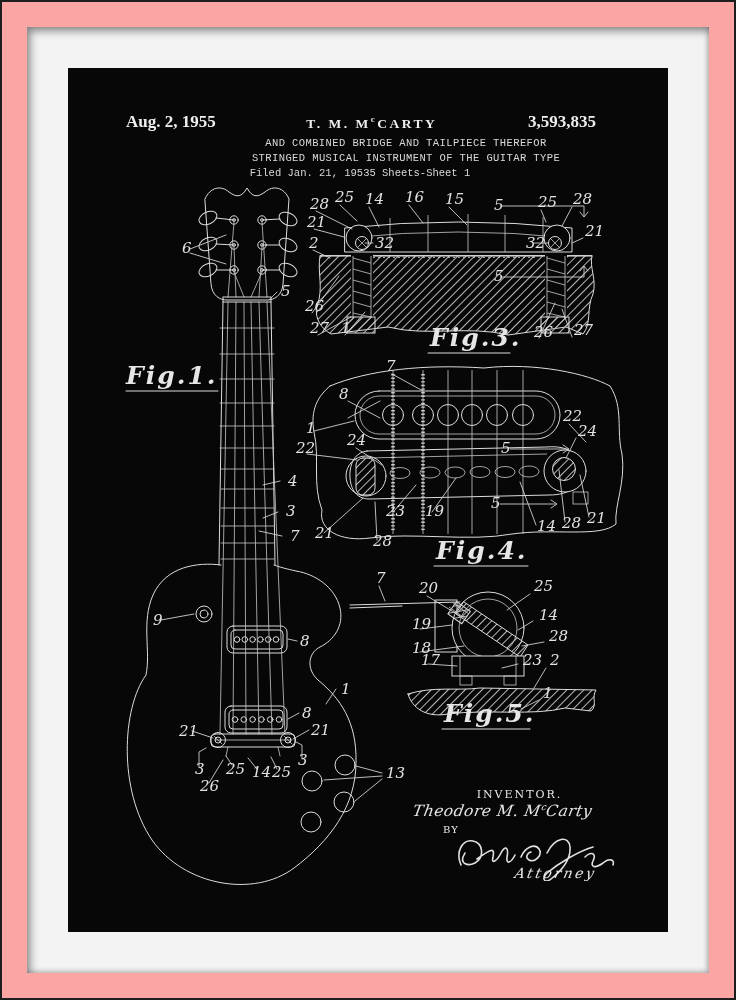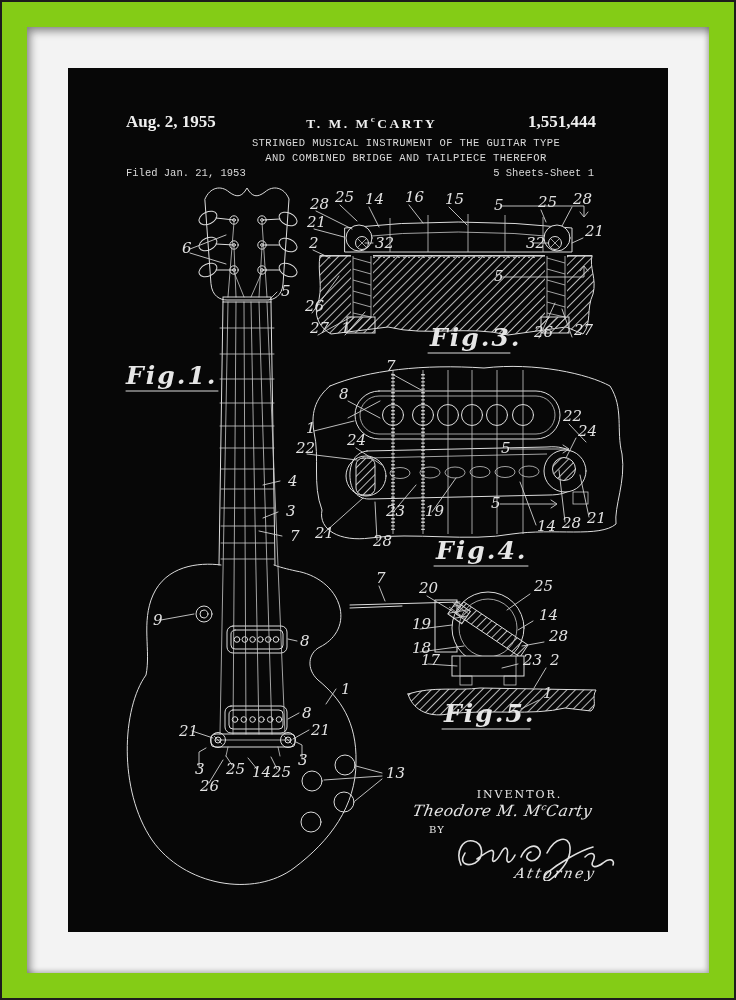--- a/index.html
+++ b/index.html
@@ -1,70 +1,70 @@
 <!DOCTYPE html>
 <html><head>
 <meta charset="utf-8">
 <style>
   html,body{margin:0;padding:0;background:#000;}
-  .frame{position:relative;width:736px;height:1000px;background:#84cc16;overflow:hidden;
+  .frame{position:relative;width:736px;height:1000px;background:#fca5a5;overflow:hidden;
          box-shadow:inset 0 0 0 2px #1d1d1d;}
   .mat{position:absolute;inset:27px;background:#f3f3f3;
        box-shadow:inset 3px 4px 8px rgba(0,0,0,.45), inset -2px -2px 5px rgba(0,0,0,.18);}
   .print{position:absolute;inset:41px;background:#070707;color:#e3e3e3;}
   .drawing{position:absolute;inset:0;width:100%;height:100%;}
 
   .header{position:absolute;top:44px;left:0;right:0;z-index:2;}
   .header-row{display:flex;justify-content:space-between;align-items:baseline;
               padding:0 72px 0 58px;font-family:"Liberation Serif",serif;
               font-weight:bold;font-size:17px;color:#eee;}
   .header-name{font-size:13.5px;letter-spacing:2.5px;}
   .header-name sup{font-size:9px;}
   .title{text-align:center;font-family:"Liberation Mono",monospace;font-size:10.5px;
          letter-spacing:.4px;color:#d9d9d9;line-height:1.4;margin-top:4px;transform:translateX(38px);}
-  .filed-row{display:flex;justify-content:space-between;padding:0 74px 0 58px;
+  .filed-row{display:flex;justify-content:center;padding:0 74px 0 58px;
              font-family:"Liberation Mono",monospace;font-size:10.5px;color:#d9d9d9;margin-top:2px;}
 
   .ink{stroke:#dcdcdc;fill:none;stroke-width:1;stroke-linecap:round;}
   .ink-thin{stroke:#c9c9c9;stroke-width:.8;fill:none;}
   .leaders{stroke:#d0d0d0;stroke-width:.9;fill:none;stroke-linecap:round;}
   .bgfill{fill:#070707;}
   .hatchfill{fill:url(#hatch);}
   .coil{stroke:#cfcfcf;stroke-width:3.6;stroke-dasharray:1.4 2.2;fill:none;}
   .ref{font-family:"DejaVu Serif",serif;font-style:italic;font-size:15px;fill:#e2e2e2;}
   .figlabel{font-family:"DejaVu Serif",serif;font-style:italic;font-weight:bold;
             font-size:25px;fill:#e6e6e6;letter-spacing:2px;}
 
   .signature{position:absolute;left:345px;top:720px;width:235px;z-index:2;
              font-family:"DejaVu Serif",serif;color:#e6e6e6;}
   .inv-caption{text-align:center;padding-right:22px;font-size:11px;letter-spacing:2px;}
   .inv-name{font-style:italic;font-size:15.5px;letter-spacing:.5px;transform:skewX(-10deg);
             display:block;white-space:nowrap;margin-top:1px;}
   .inv-name sup{font-size:9px;}
-  .by{font-size:10px;margin:4px 0 0 16px;letter-spacing:1px;}
+  .by{font-size:10px;margin:4px 0 0 30px;letter-spacing:1px;}
   .sig-svg{display:block;margin:-6px 0 0 38px;}
   .attorney{font-style:italic;font-size:14px;letter-spacing:2.5px;
             transform:skewX(-12deg);display:block;margin:-16px 0 0 102px;}
 </style>
 </head>
 <body>
 
 <div class="frame">
   <div class="mat">
     <div class="print">
 
       <div class="header">
         <div class="header-row">
           <span>Aug. 2, 1955</span>
           <span class="header-name"><span>T. M. M</span><sup>c</sup><span>CARTY</span></span>
-          <span>1,551,444</span>
+          <span>3,593,835</span>
         </div>
         <div class="title">
+          <div>AND COMBINED BRIDGE AND TAILPIECE THEREFOR</div>
           <div>STRINGED MUSICAL INSTRUMENT OF THE GUITAR TYPE</div>
-          <div>AND COMBINED BRIDGE AND TAILPIECE THEREFOR</div>
         </div>
         <div class="filed-row">
           <span>Filed Jan. 21, 1953</span>
           <span>5 Sheets-Sheet 1</span>
         </div>
       </div>
 
       <svg class="drawing" viewBox="0 0 600 864">
         <defs>
           <pattern id="hatch" patternUnits="userSpaceOnUse" width="6" height="6" patternTransform="rotate(45)">

